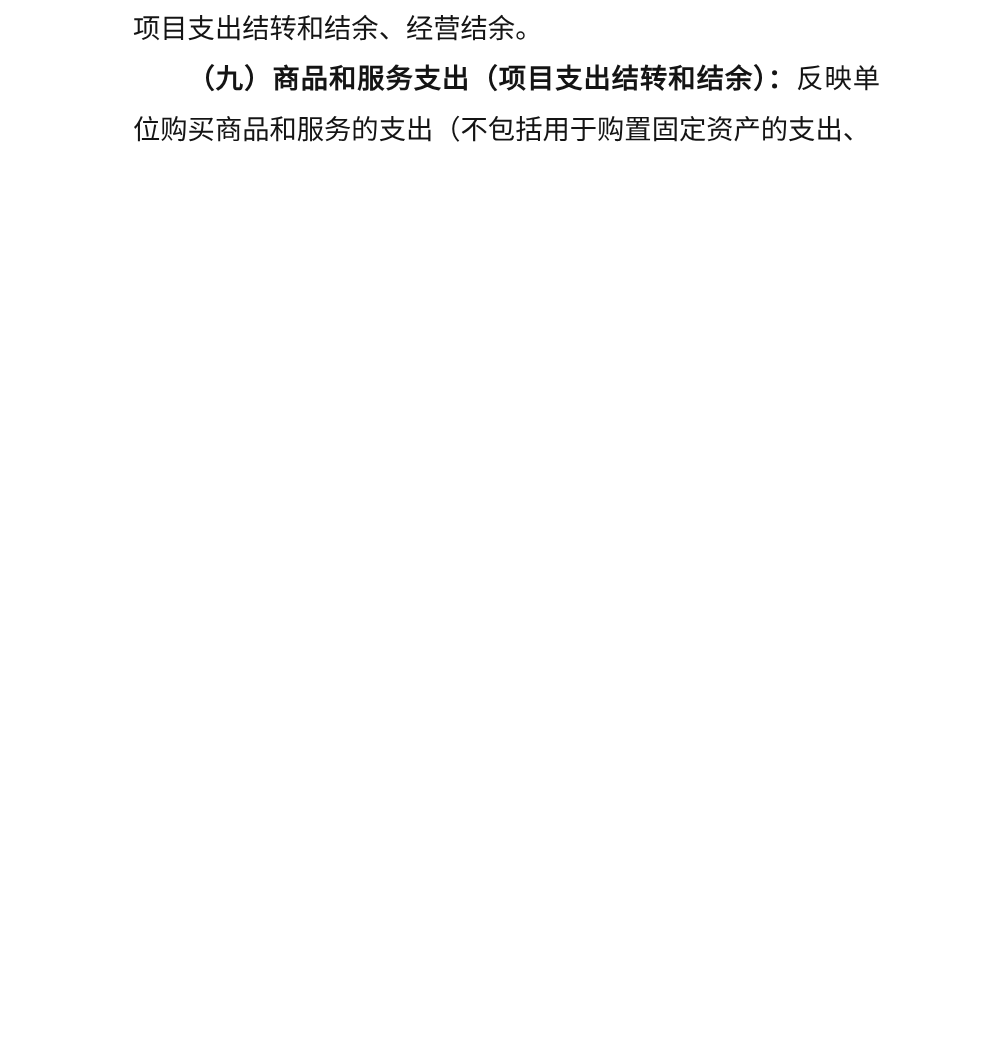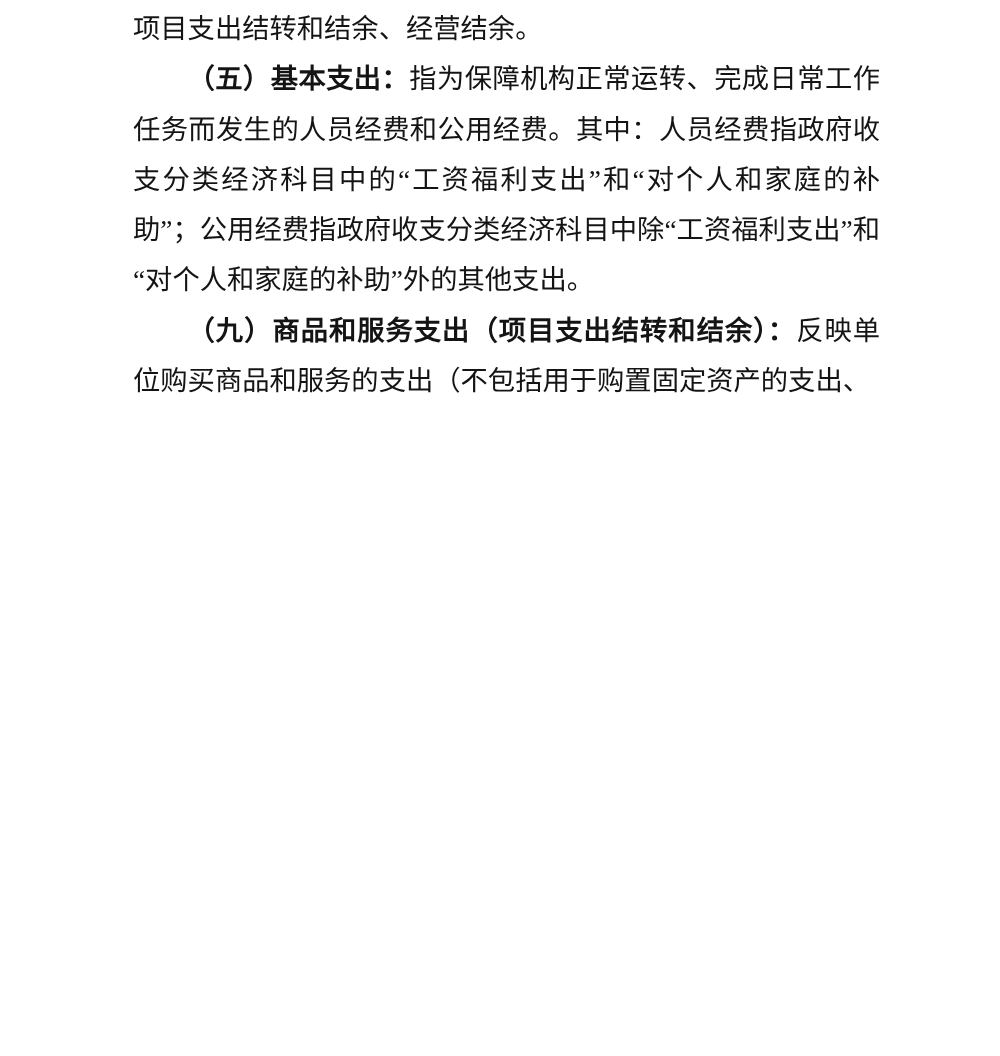--- a/index.html
+++ b/index.html
@@ -39,16 +39,15 @@
   p.para b.term {
     font-weight: 700;
   }
 </style>
 </head>
 <body>
 
 <div class="page">
   <div class="doc-body" id="doc-body">
       <p class="para"><span>项目支出结转和结余、经营结余。</span></p>
-      <p class="para indent"><b class="term">（五）基本支出：</b><span>指为保障机构正常运转、完成日常工作任务而发生的人员经费和公用经费。其中：人员经费指政府收支分类经济科目中的“工资福利支出”和“对个人和家庭的补助”；公用经费指政府收支分类经济科目中除“工资福利支出”和“对个人和家庭的补助”外的其他支出。</span></p>
       <p class="para indent"><b class="term">（九）商品和服务支出（项目支出结转和结余）：</b><span>反映单位购买商品和服务的支出（不包括用于购置固定资产的支出、</span></p>
     </div>
 </div>
 
 </body></html>

